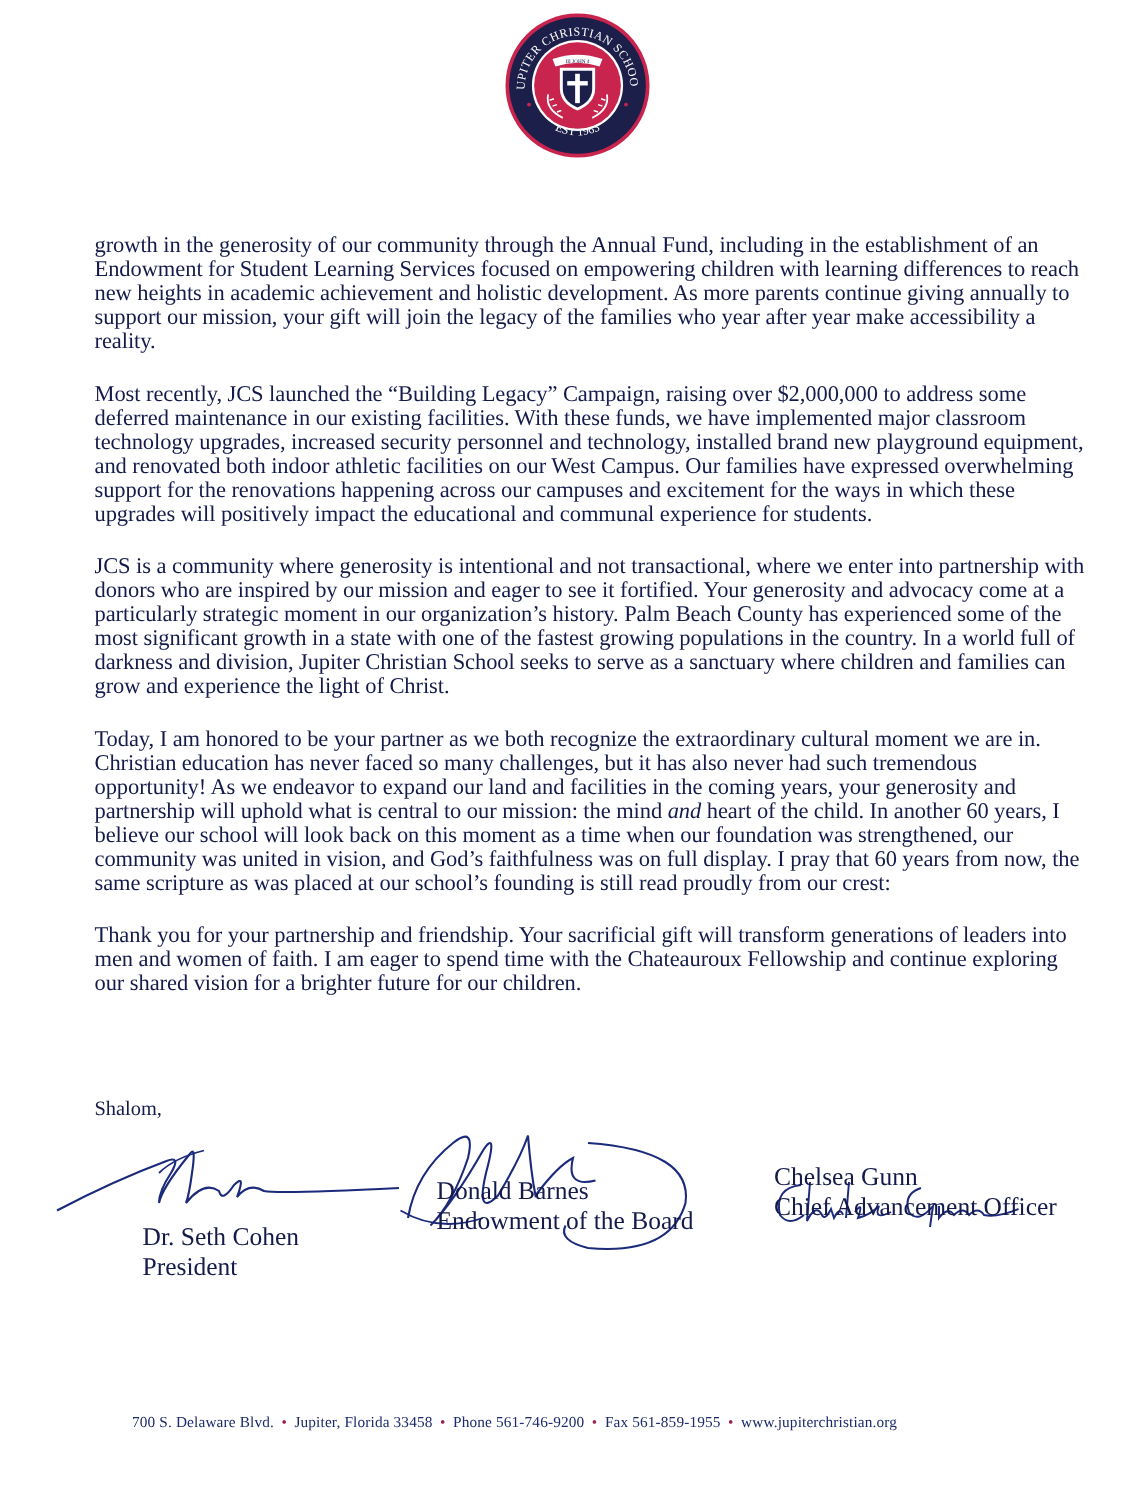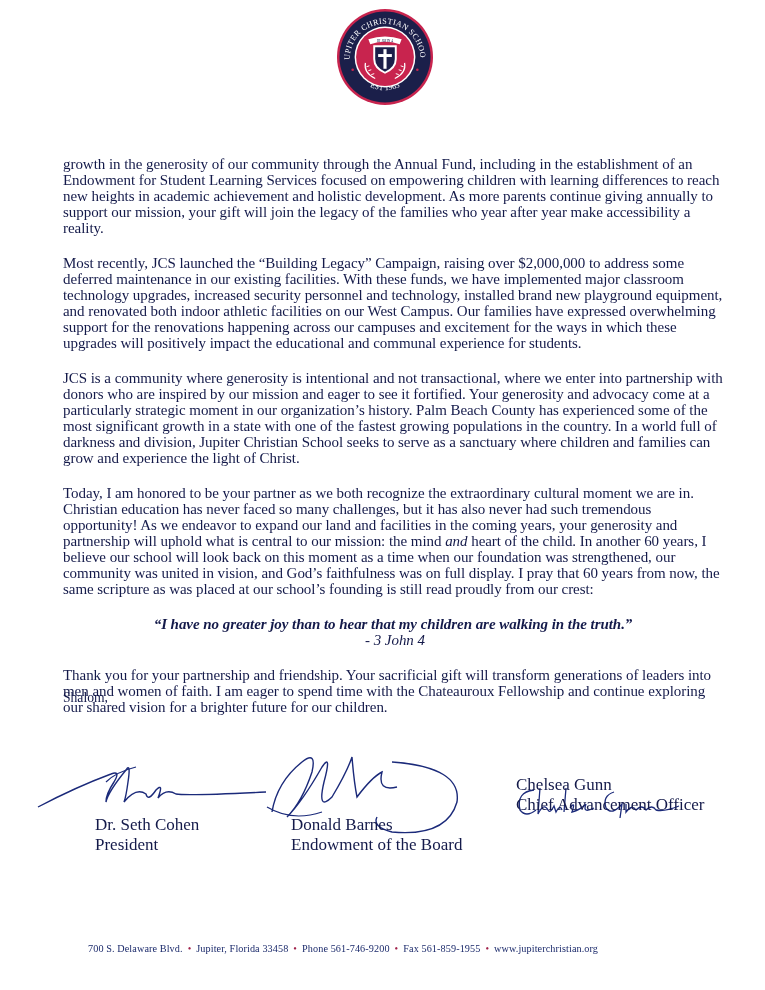--- a/index.html
+++ b/index.html
@@ -9,21 +9,21 @@
   }
   .seal { position: absolute; left: 336px; top: 8px; width: 98px; height: 98px; }
   .body-text {
     position: absolute; left: 63px; top: 156px; width: 660px;
     font-size: 15px; line-height: 16px; letter-spacing: -0.05px;
   }
   .body-text p { margin: 0 0 19px 0; }
   .quote-block { text-align: center; margin: 0 0 19px 0; }
   .quote-line { font-style: italic; font-weight: bold; display: block; }
   .quote-ref { font-style: italic; display: block; padding-left: 4px; }
-  .closing { position: absolute; left: 63px; top: 690px; font-size: 13.6px; }
+  .closing { position: absolute; left: 63px; top: 731px; font-size: 13.6px; }
   .signer { position: absolute; font-size: 17px; line-height: 20px; }
   .signer span { display: block; }
   .sig-svg { position: absolute; }
   .footer {
     position: absolute; left: 88px; top: 943px; width: 620px;
     font-size: 10.2px; color: #1b2a6b; white-space: nowrap; letter-spacing: 0.1px;
   }
   .footer .dot { color: #a0214a; margin: 0 5px; }
 </style>
 </head>
@@ -57,24 +57,20 @@
   <path d="M40 40 L60 40 L60 52 Q60 60.5 50 65 Q40 60.5 40 52 Z" fill="#1b1f4a"></path>
   <rect x="48.4" y="42" width="3.2" height="20" fill="#ffffff"></rect>
   <rect x="43" y="47" width="14" height="3" fill="#ffffff"></rect>
 </svg>
 
 <div class="body-text">
   <p>growth in the generosity of our community through the Annual Fund, including in the establishment of an Endowment for Student Learning Services focused on empowering children with learning differences to reach new heights in academic achievement and holistic development. As more parents continue giving annually to support our mission, your gift will join the legacy of the families who year after year make accessibility a reality.</p>
   <p>Most recently, JCS launched the “Building Legacy” Campaign, raising over $2,000,000 to address some deferred maintenance in our existing facilities. With these funds, we have implemented major classroom technology upgrades, increased security personnel and technology, installed brand new playground equipment, and renovated both indoor athletic facilities on our West Campus. Our families have expressed overwhelming support for the renovations happening across our campuses and excitement for the ways in which these upgrades will positively impact the educational and communal experience for students.</p>
   <p>JCS is a community where generosity is intentional and not transactional, where we enter into partnership with donors who are inspired by our mission and eager to see it fortified. Your generosity and advocacy come at a particularly strategic moment in our organization’s history. Palm Beach County has experienced some of the most significant growth in a state with one of the fastest growing populations in the country. In a world full of darkness and division, Jupiter Christian School seeks to serve as a sanctuary where children and families can grow and experience the light of Christ.</p>
   <p><span>Today, I am honored to be your partner as we both recognize the extraordinary cultural moment we are in. Christian education has never faced so many challenges, but it has also never had such tremendous opportunity! As we endeavor to expand our land and facilities in the coming years, your generosity and partnership will uphold what is central to our mission: the mind </span><em>and</em><span> heart of the child. In another 60 years, I believe our school will look back on this moment as a time when our foundation was strengthened, our community was united in vision, and God’s faithfulness was on full display. I pray that 60 years from now, the same scripture as was placed at our school’s founding is still read proudly from our crest:</span></p>
-  <div class="quote-block">
-    <span class="quote-line">“I have no greater joy than to hear that my children are walking in the truth.”</span>
-    <span class="quote-ref">- 3 John 4</span>
-  </div>
   <p>Thank you for your partnership and friendship. Your sacrificial gift will transform generations of leaders into men and women of faith. I am eager to spend time with the Chateauroux Fellowship and continue exploring our shared vision for a brighter future for our children.</p>
 </div>
 
 <div class="closing">Shalom,</div>
 
 <svg class="sig-svg" style="left:36px; top:752px; width:260px; height:60px;" viewBox="0 0 260 60">
   <path d="M2 55 Q40 35 75 22 Q85 18 78 30 Q70 42 70 50 Q72 40 90 18 Q95 10 92 30 Q90 45 88 50 Q100 35 110 42 Q112 50 120 38 Q128 30 122 46 Q130 36 140 42 Q150 44 230 40" stroke="#1b2a7a" stroke-width="1.4" fill="none"></path>
   <path d="M70 30 Q80 20 100 15" stroke="#1b2a7a" stroke-width="1.2" fill="none"></path>
 </svg>
 <svg class="sig-svg" style="left:262px; top:742px; width:210px; height:100px;" viewBox="0 0 210 100">
@@ -84,21 +80,21 @@
 </svg>
 <svg class="sig-svg" style="left:514px; top:782px; width:180px; height:40px;" viewBox="0 0 180 40">
   <path d="M20 8 Q2 10 6 28 Q12 36 22 28 M26 6 L24 32 Q30 20 34 28 Q36 32 40 24 L42 30 Q46 22 48 28 M52 6 L50 30 M56 26 Q62 18 58 30 Q66 28 72 22 Q68 32 80 26" stroke="#1b2a7a" stroke-width="1.3" fill="none"></path>
   <path d="M100 10 Q88 14 92 26 Q98 34 108 22 L106 36 M112 22 L112 30 Q118 22 122 28 Q128 22 132 28 Q138 22 142 28 Q150 30 165 24" stroke="#1b2a7a" stroke-width="1.3" fill="none"></path>
 </svg>
 
 <div class="signer" style="left:95px; top:815px;">
   <span>Dr. Seth Cohen</span>
   <span>President</span>
 </div>
-<div class="signer" style="left:291px; top:815px;">
+<div class="signer" style="left:291px; top:784px;">
   <span>Donald Barnes</span>
   <span>Endowment of the Board</span>
 </div>
 <div class="signer" style="left:516px; top:775px;">
   <span>Chelsea Gunn</span>
   <span>Chief Advancement Officer</span>
 </div>
 
 <div class="footer">
   <span>700 S. Delaware Blvd.</span><span class="dot">•</span><span>Jupiter, Florida 33458</span><span class="dot">•</span><span>Phone 561-746-9200</span><span class="dot">•</span><span>Fax 561-859-1955</span><span class="dot">•</span><span>www.jupiterchristian.org</span>

